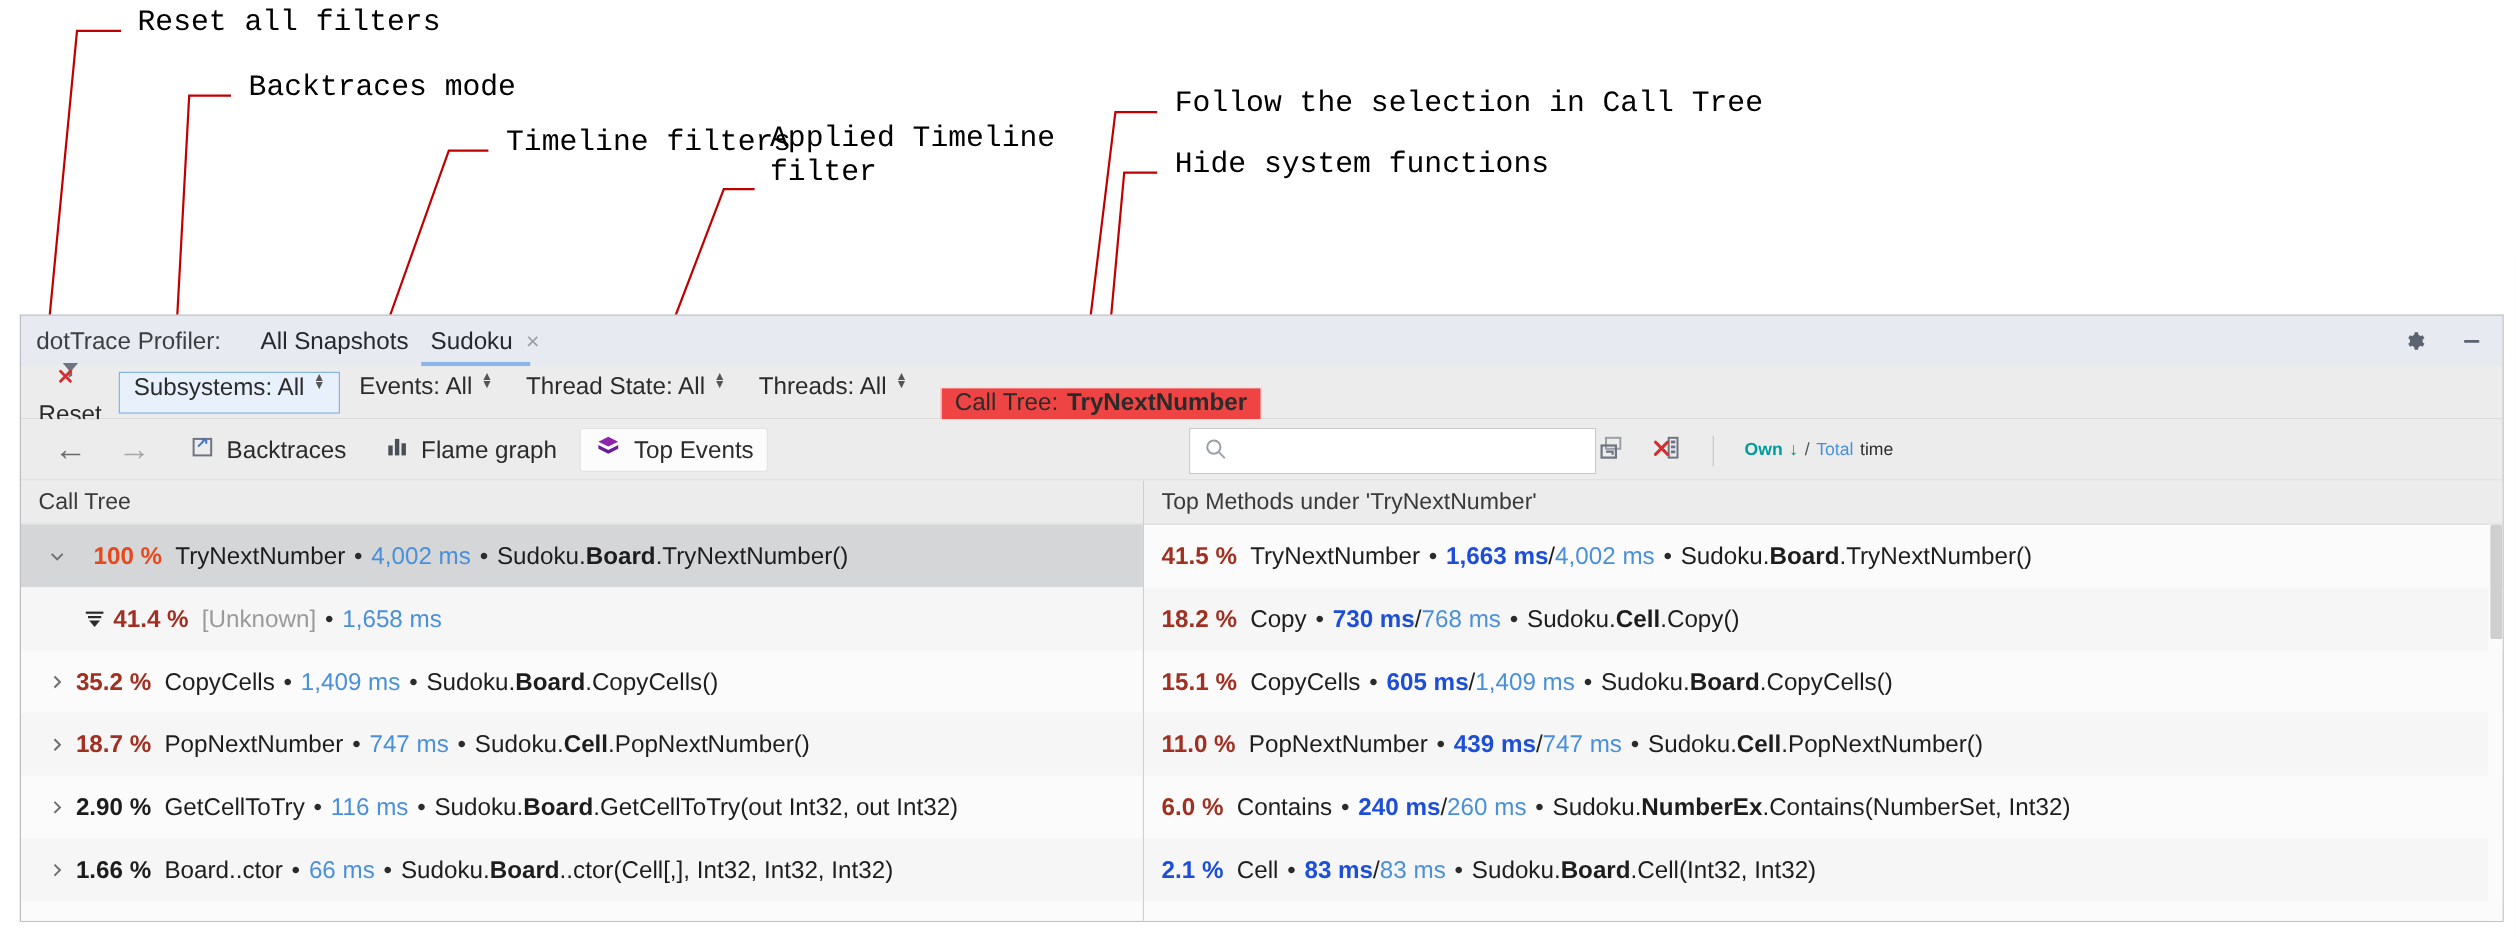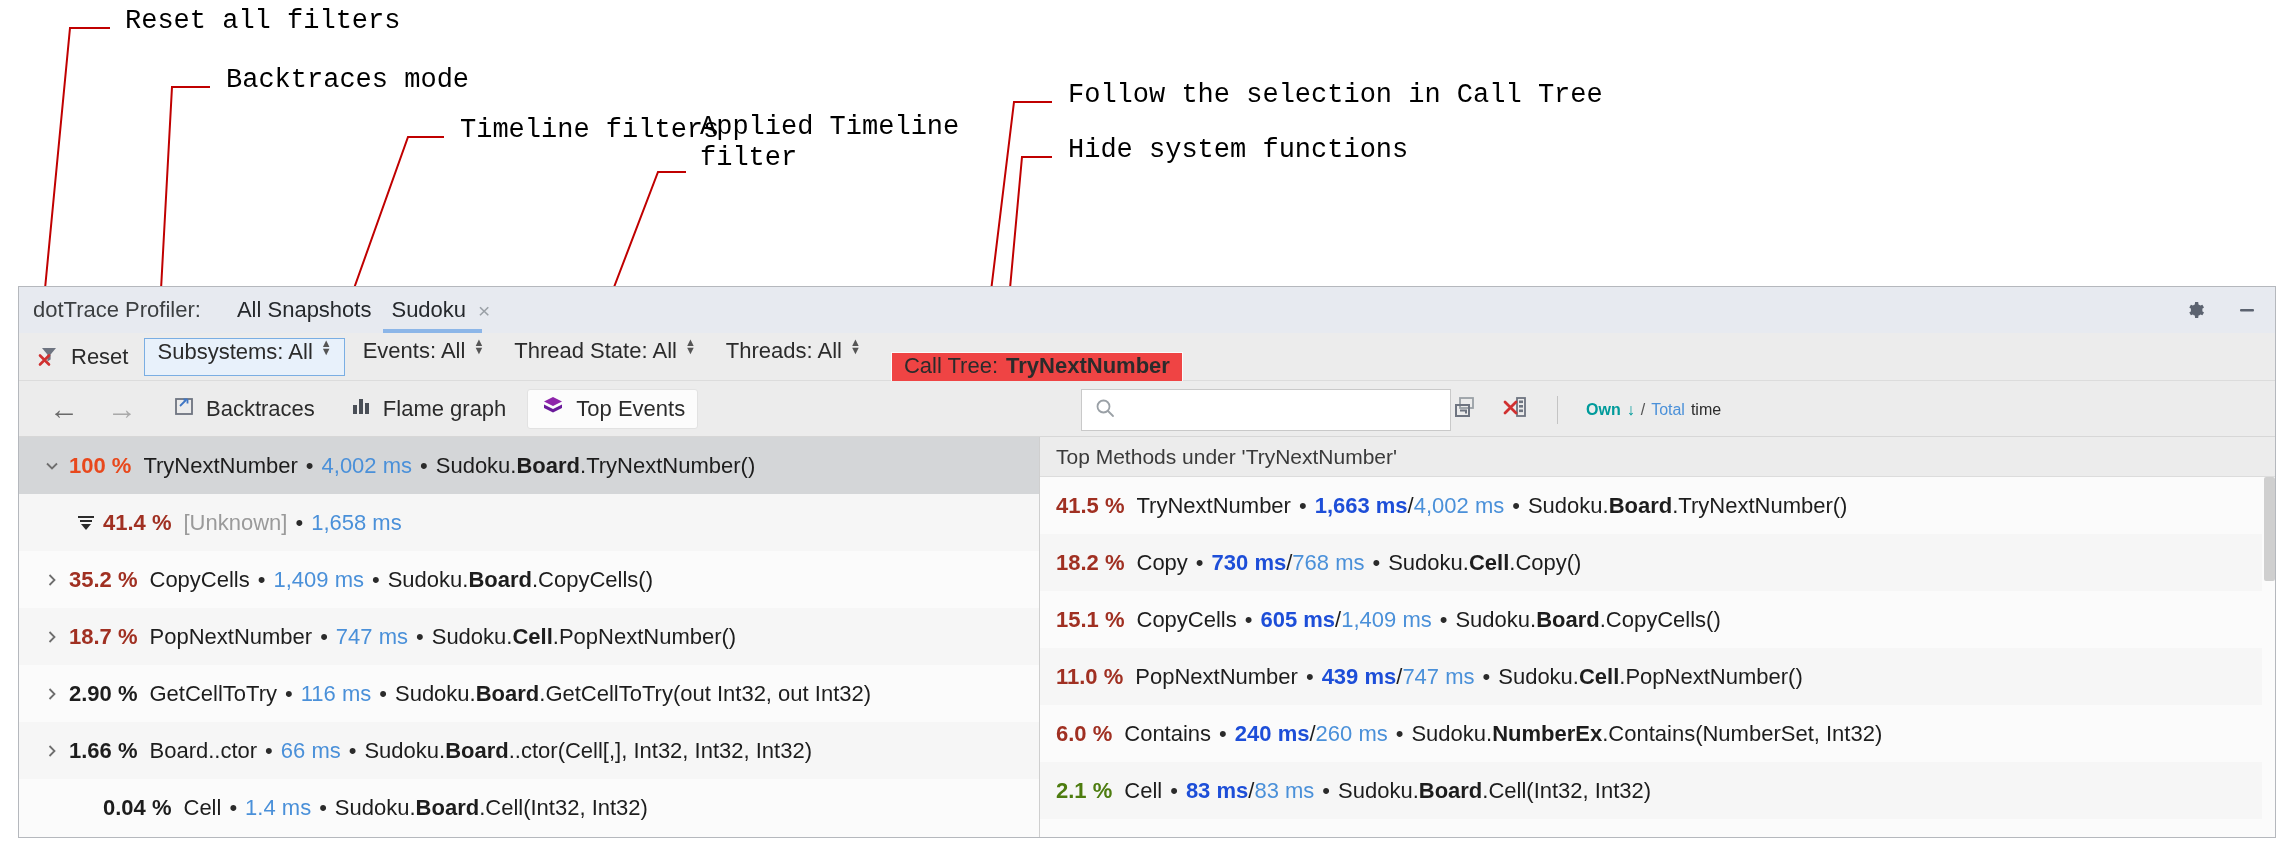--- a/index.html
+++ b/index.html
@@ -68,21 +68,21 @@
   
   .filterbar {
     position: relative;
     height: 48px;
     background: #ececec;
     display: flex;
     align-items: center;
     padding-left: 12px;
     border-bottom: 1px solid #dcdcdc;
   }
-  .reset-btn { display: flex; align-items: center; gap: 8px; padding: 0 10px 0 4px; cursor: default; }
+  .reset-btn { display: flex; align-items: center; gap: 8px; padding: 0 10px 0 4px; cursor: default; flex-direction: column; }
   .reset-btn .lbl { font-size: 22px; color: #2b2b2b; }
   .chip {
     display: flex; align-items: flex-start; gap: 8px;
     font-size: 22px; color: #2b2b2b;
     height: 38px; padding: 0 12px;
     margin-left: 6px; cursor: default;
   }
   .chip.focused { background: #e8f1fb; border: 1px solid #7aaee3; }
   .chip .spin { display: inline-flex; flex-direction: column; line-height: 0; }
   .chip .spin span { font-size: 11px; color: #555; line-height: 8px; }
@@ -324,28 +324,29 @@
           <span class="slash">/</span>
           <span class="total">Total</span>
           <span>time</span>
         </span>
       </div>
     </div>
 
     <div class="panes">
 
       <div class="pane pane-left">
+        <div class="pane-header">Call Tree</div>
         <div id="calltree-rows">
             <div class="row selected">
               <span class="twisty">
                 <svg width="20" height="20" viewBox="0 0 20 20">
                   <path d="M5 7.5l5 5 5-5" fill="none" stroke="#6e6e6e" stroke-width="1.8"></path>
                 </svg>
               </span>
-              <span class="pct" style="color: rgb(232, 72, 28);">100 %</span>
+              <span class="pct" style="color: rgb(232, 72, 28); margin-left: 16px;">100 %</span>
               <span style="color: rgb(29, 29, 29);">TryNextNumber</span>
               <span class="dot">•</span>
               <span class="ms">4,002 ms</span>
               <span class="dot">•</span>
               <span class="sig">Sudoku.<b>Board</b>.TryNextNumber()</span>
             </div>
             <div class="row zebra indent1">
               <span class="twisty">
                 <svg width="22" height="22" viewBox="0 0 22 22">
                   <rect x="3" y="4" width="16" height="2" fill="#2b2b2b"></rect>
@@ -469,21 +470,21 @@
               <span class="pct" style="color: rgb(160, 48, 34);">6.0 %</span>
               <span>Contains</span>
               <span class="dot">•</span>
               <span class="own-ms">240 ms</span>
               <span> / </span>
               <span class="ms">260 ms</span>
               <span class="dot">•</span>
               <span class="sig">Sudoku.<b>NumberEx</b>.Contains(NumberSet, Int32)</span>
             </div>
             <div class="row zebra">
-              <span class="pct" style="color: #4d7c0f;">2.1 %</span>
+              <span class="pct" style="color: #1d4ed8;">2.1 %</span>
               <span>Cell</span>
               <span class="dot">•</span>
               <span class="own-ms">83 ms</span>
               <span> / </span>
               <span class="ms">83 ms</span>
               <span class="dot">•</span>
               <span class="sig">Sudoku.<b>Board</b>.Cell(Int32, Int32)</span>
             </div>
             <div class="row">
               <span class="pct" style="color: rgb(29, 29, 29);">1.4 %</span>

